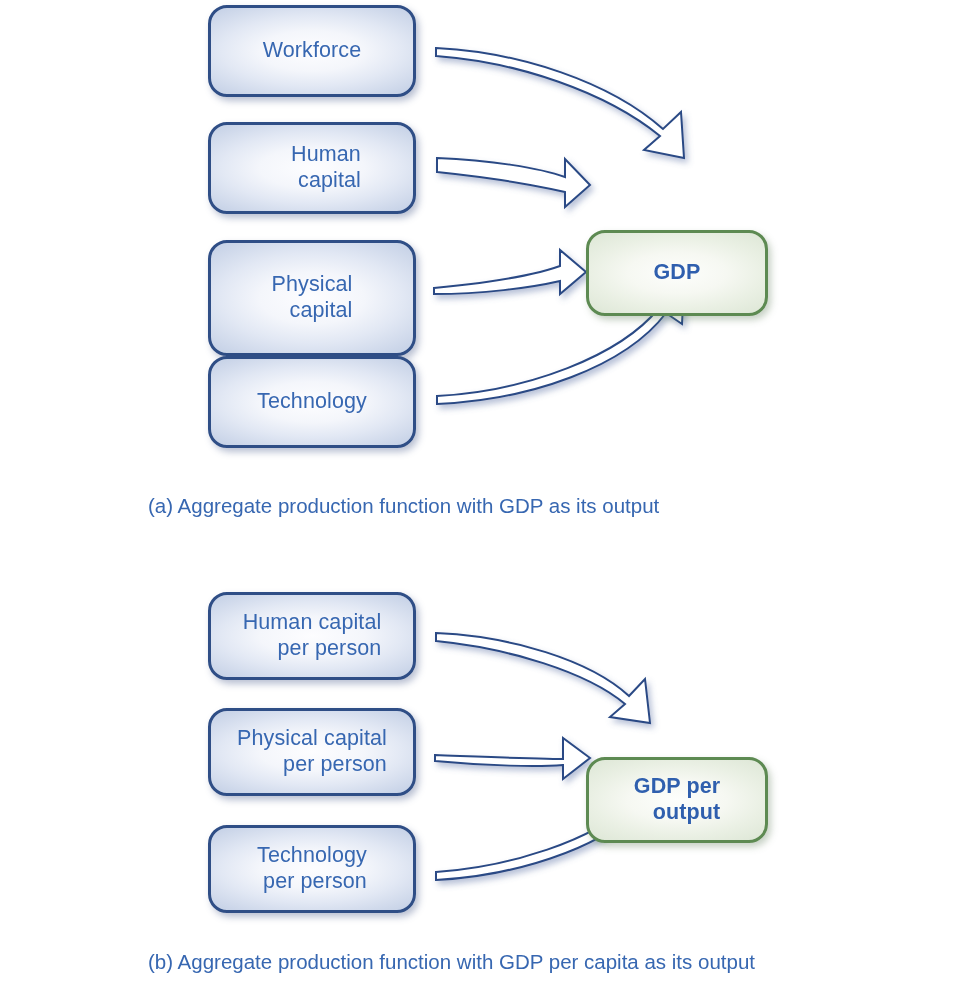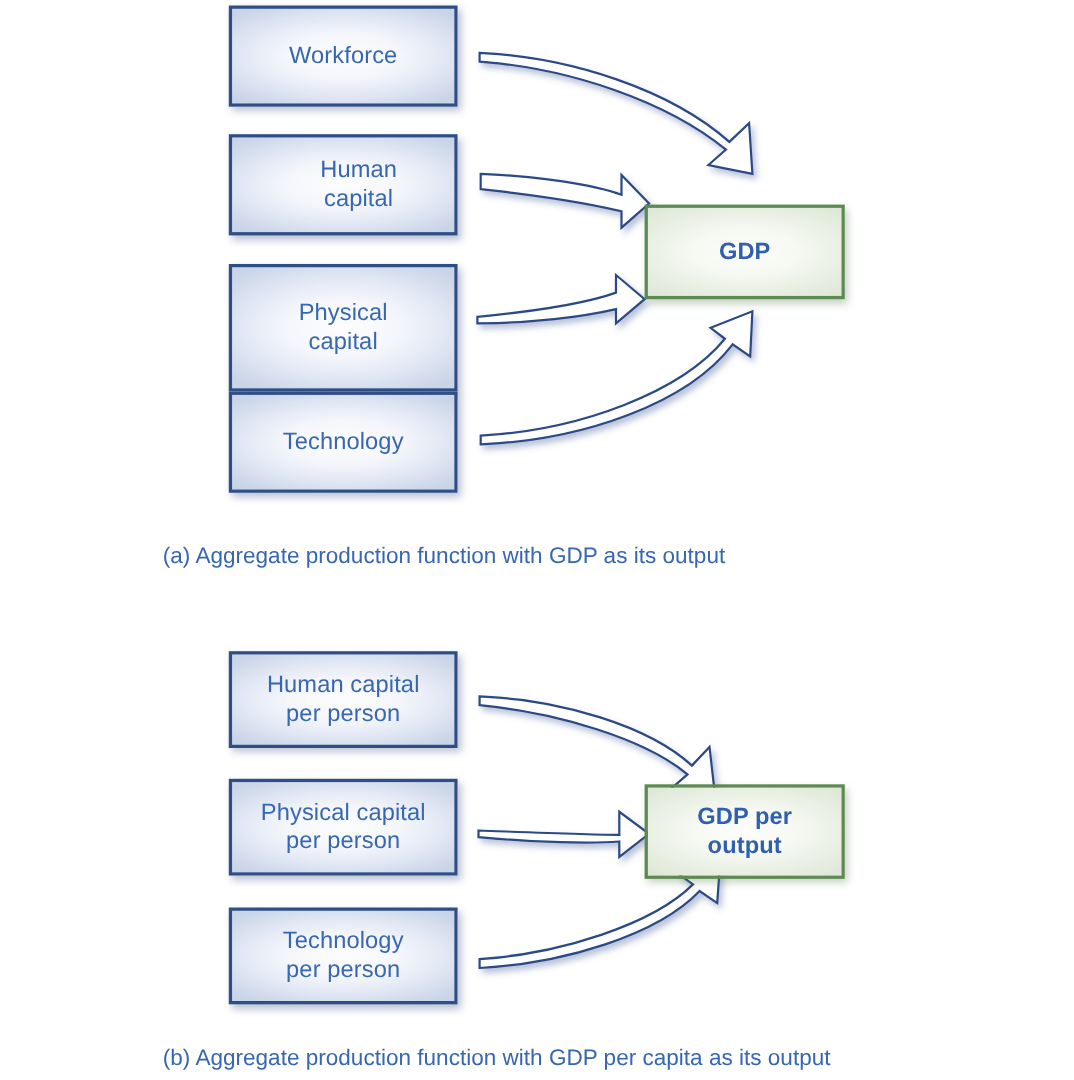--- a/index.html
+++ b/index.html
@@ -30,22 +30,23 @@
     pointer-events: none;
   }
 
   
   .node {
     position: absolute;
     box-sizing: border-box;
     display: flex;
     align-items: center;
     justify-content: center;
-    text-align: center;
+    text-align: right;
     line-height: 1.2;
+    border-radius: 19px;
   }
 
   .node-input {
     border: 3px solid #2f4e86;
     background:
       radial-gradient(ellipse 68% 62% at 50% 50%,
         #fdfdff 0%,
         #f4f6fb 38%,
         #e2e8f4 66%,
         #c9d4e8 100%);
@@ -54,20 +55,21 @@
 
   .node-output {
     border: 3px solid #5d8a52;
     background:
       radial-gradient(ellipse 70% 64% at 50% 50%,
         #fdfefc 0%,
         #f6f8f2 40%,
         #eaf0e4 70%,
         #dfe8d8 100%);
     box-shadow: 3px 4px 7px rgba(90,120,85,0.34);
+    margin-top: 44px;
   }
 
   .node-label {
     color: #3767b1;
     font-size: 21.5px;
     letter-spacing: 0.1px;
     white-space: pre-line;
   }
   .node-output .node-label {
     font-weight: bold;

